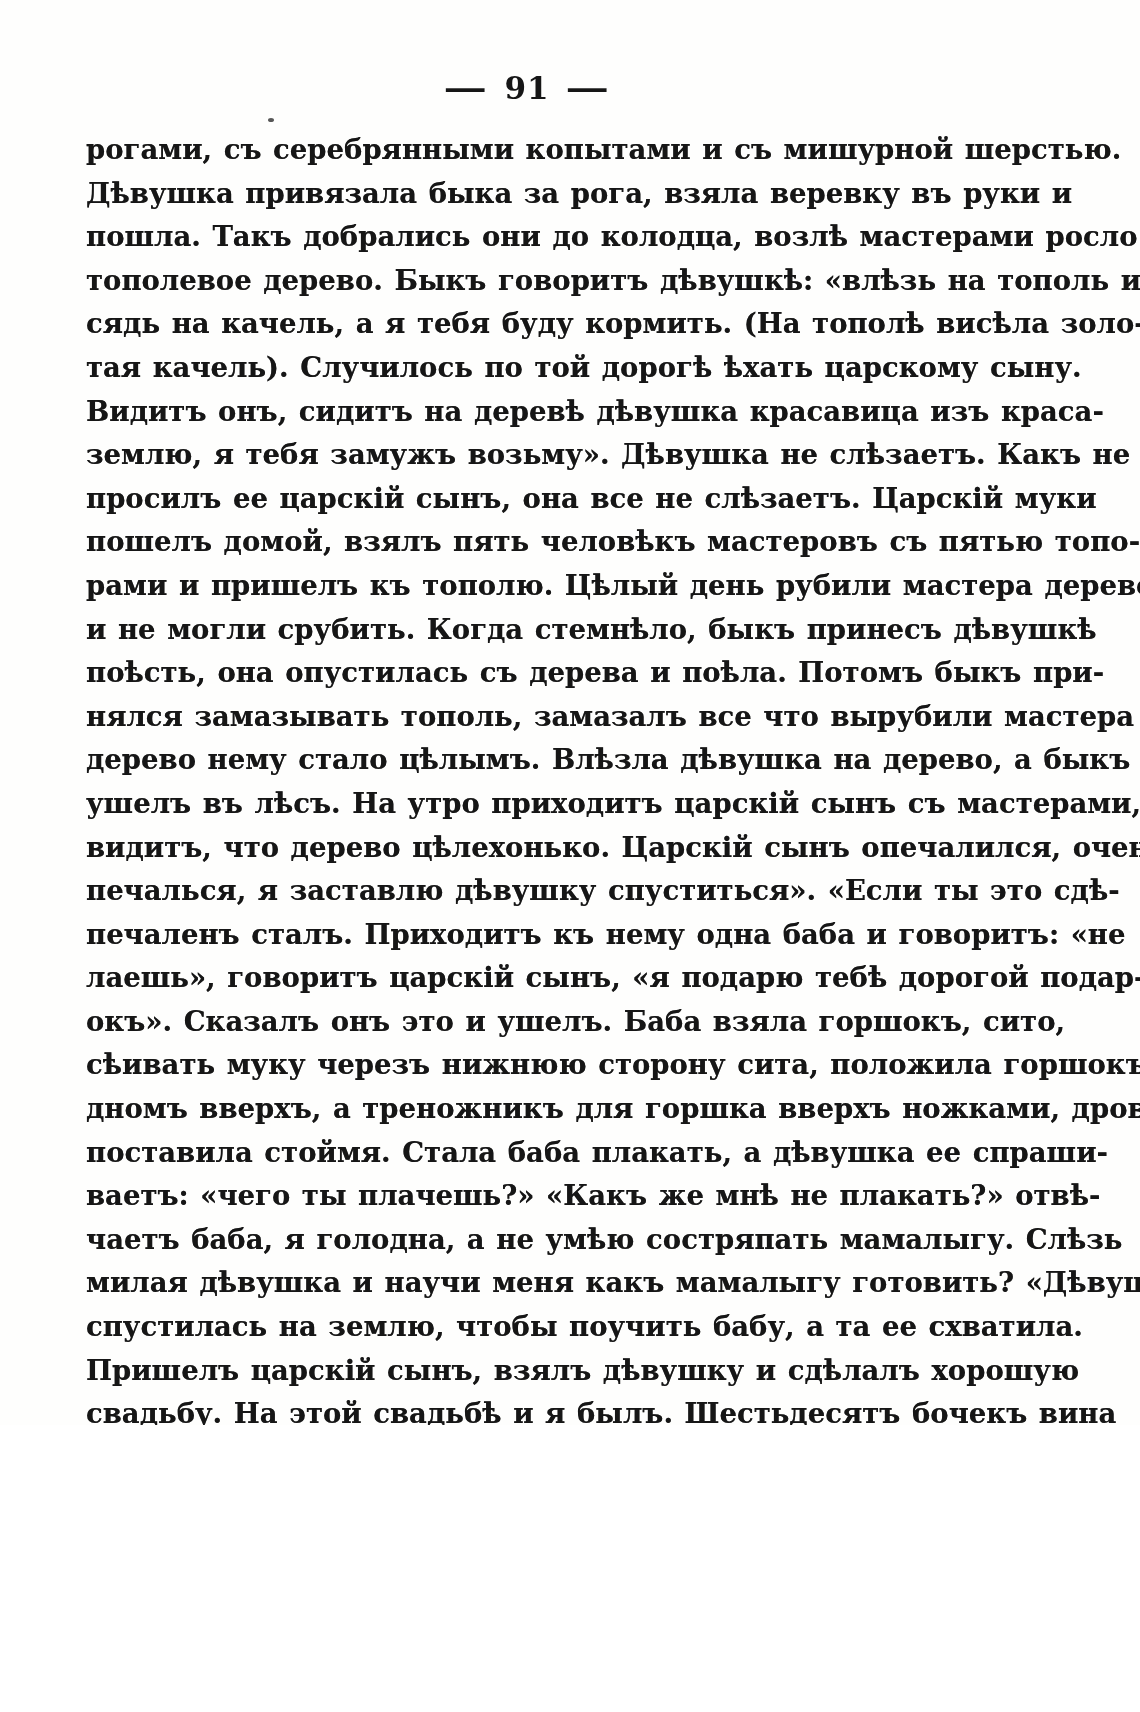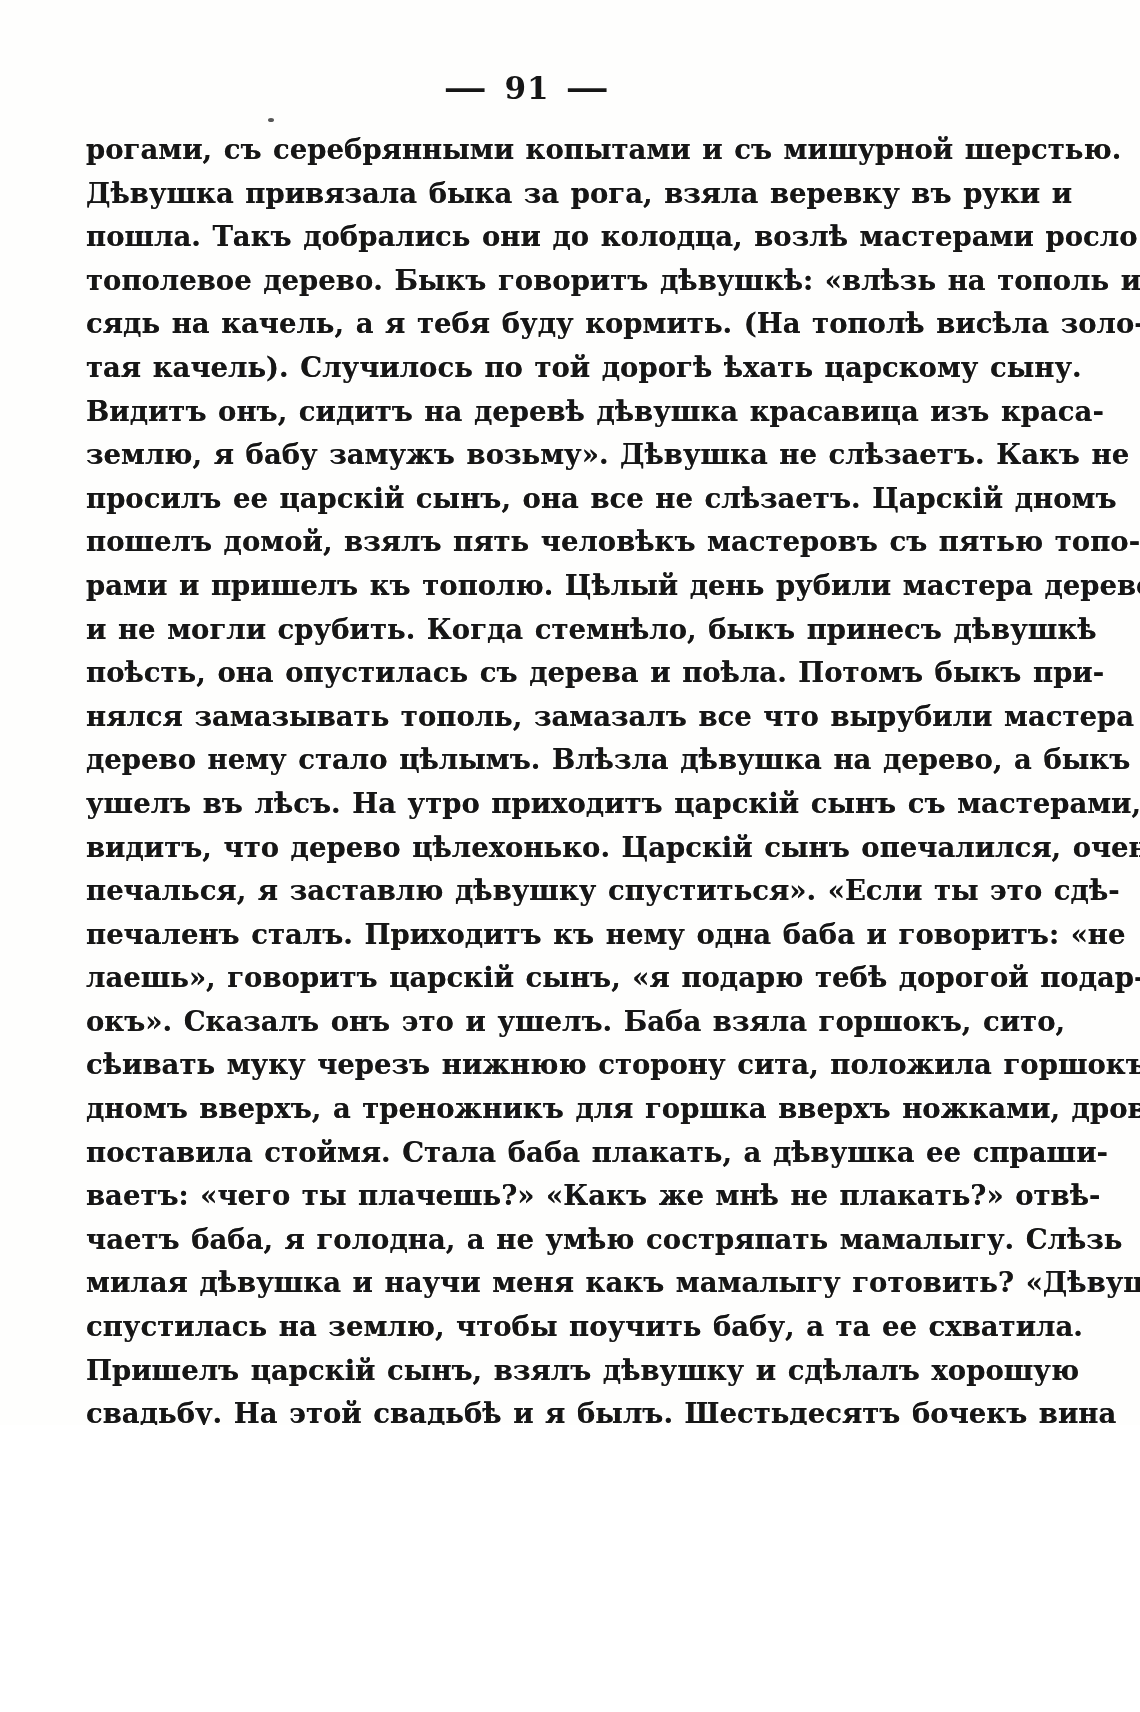--- a/index.html
+++ b/index.html
@@ -84,22 +84,22 @@
   <div class="ink-speck"></div>
 
   <div class="text-block">
     <div class="line">рогами, съ серебрянными копытами и съ мишурной шерстью.</div>
     <div class="line">Дѣвушка привязала быка за рога, взяла веревку въ руки и</div>
     <div class="line">пошла. Такъ добрались они до колодца, возлѣ мастерами росло</div>
     <div class="line">тополевое дерево. Быкъ говоритъ дѣвушкѣ: «влѣзь на тополь и</div>
     <div class="line">сядь на качель, а я тебя буду кормить. (На тополѣ висѣла золо-</div>
     <div class="line">тая качель). Случилось по той дорогѣ ѣхать царскому сыну.</div>
     <div class="line">Видитъ онъ, сидитъ на деревѣ дѣвушка красавица изъ краса-</div>
-    <div class="line">землю, я бабу замужъ возьму». Дѣвушка не слѣзаетъ. Какъ не</div>
-    <div class="line">просилъ ее царскій сынъ, она все не слѣзаетъ. Царскій дномъ</div>
+    <div class="line">землю, я тебя замужъ возьму». Дѣвушка не слѣзаетъ. Какъ не</div>
+    <div class="line">просилъ ее царскій сынъ, она все не слѣзаетъ. Царскій муки</div>
     <div class="line">пошелъ домой, взялъ пять человѣкъ мастеровъ съ пятью топо-</div>
     <div class="line">рами и пришелъ къ тополю. Цѣлый день рубили мастера дерево</div>
     <div class="line">и не могли срубить. Когда стемнѣло, быкъ принесъ дѣвушкѣ</div>
     <div class="line">поѣсть, она опустилась съ дерева и поѣла. Потомъ быкъ при-</div>
     <div class="line">нялся замазывать тополь, замазалъ все что вырубили мастера и</div>
     <div class="line">дерево нему стало цѣлымъ. Влѣзла дѣвушка на дерево, а быкъ</div>
     <div class="line">ушелъ въ лѣсъ. На утро приходитъ царскій сынъ съ мастерами,</div>
     <div class="line">видитъ, что дерево цѣлехонько. Царскій сынъ опечалился, очень</div>
     <div class="line">печалься, я заставлю дѣвушку спуститься». «Если ты это сдѣ-</div>
     <div class="line">печаленъ сталъ. Приходитъ къ нему одна баба и говоритъ: «не</div>

